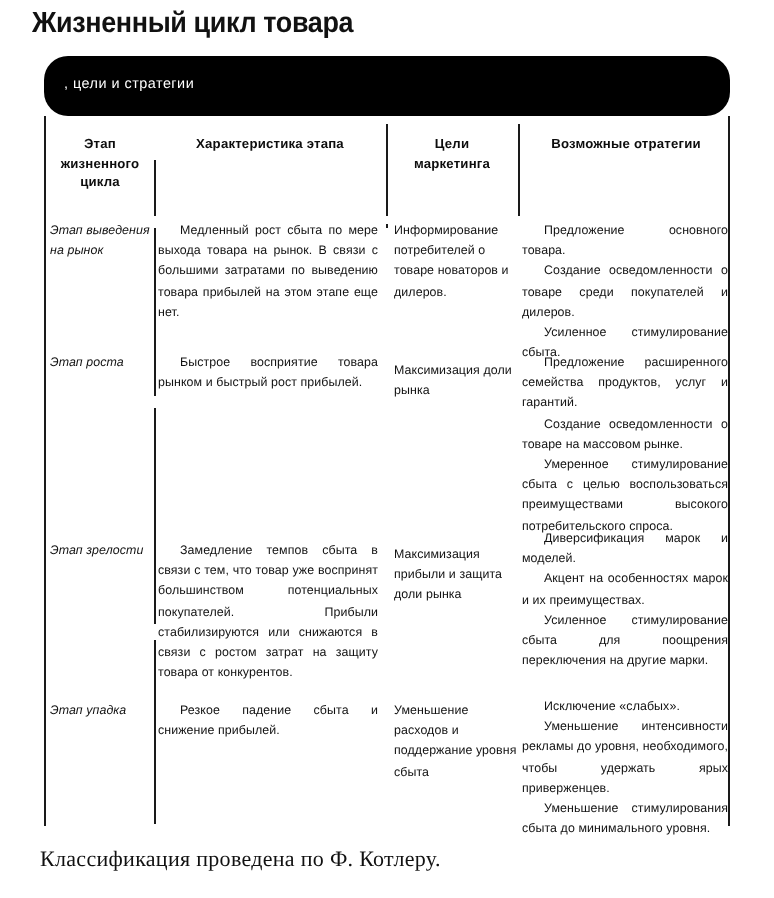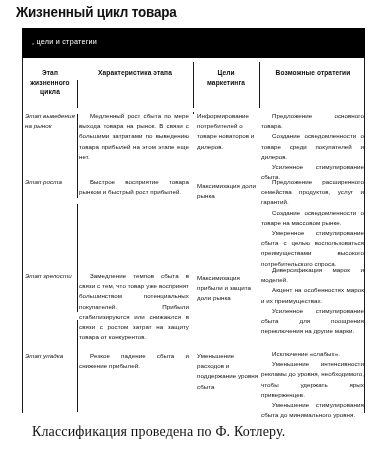--- a/index.html
+++ b/index.html
@@ -39,20 +39,21 @@
   }
 
   
   .banner {
     position: absolute;
     left: 22px;
     top: 28px;
     width: 343px;
     height: 30px;
     background: #000000;
+    border-radius: 12px;
   }
   .banner-text {
     position: absolute;
     left: 10px;
     top: 9px;
     font-size: 7.2px;
     color: #ffffff;
     letter-spacing: 0.25px;
     white-space: nowrap;
     font-weight: normal;
@@ -138,24 +139,24 @@
     box-sizing: border-box;
   }
   .cell.strat p {
     margin: 0;
     text-indent: 11px;
   }
 
   
   .footer-note {
     position: absolute;
-    left: 32px;
+    left: 20px;
     top: 424px;
     font-family: "Liberation Serif", serif;
-    font-size: 14px;
+    font-size: 11px;
     color: #111;
     white-space: nowrap;
     letter-spacing: 0.15px;
   }
 </style>
 </head>
 <body>
 
 <div id="page">
 

